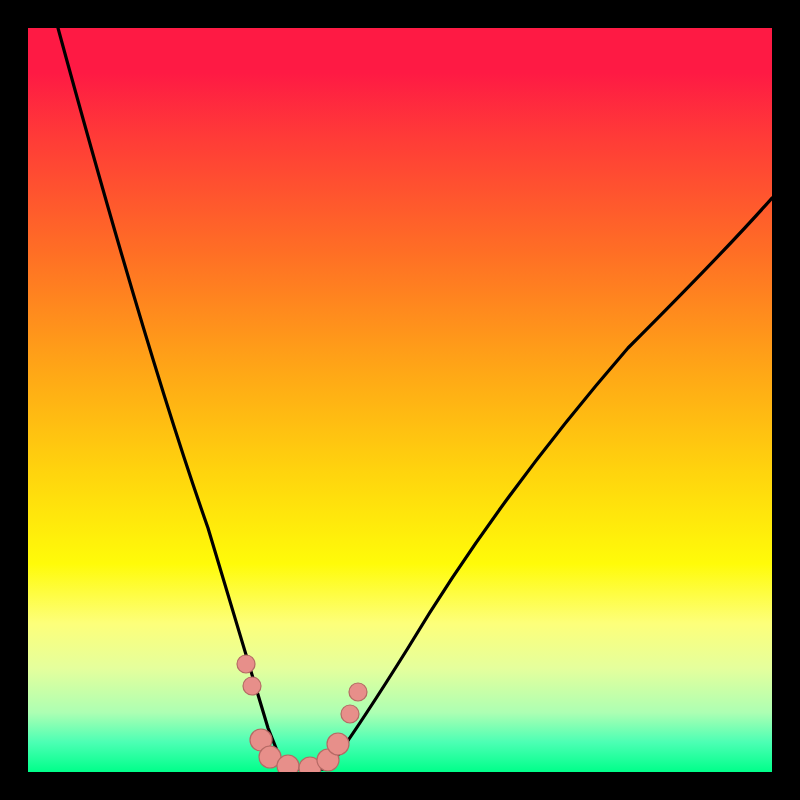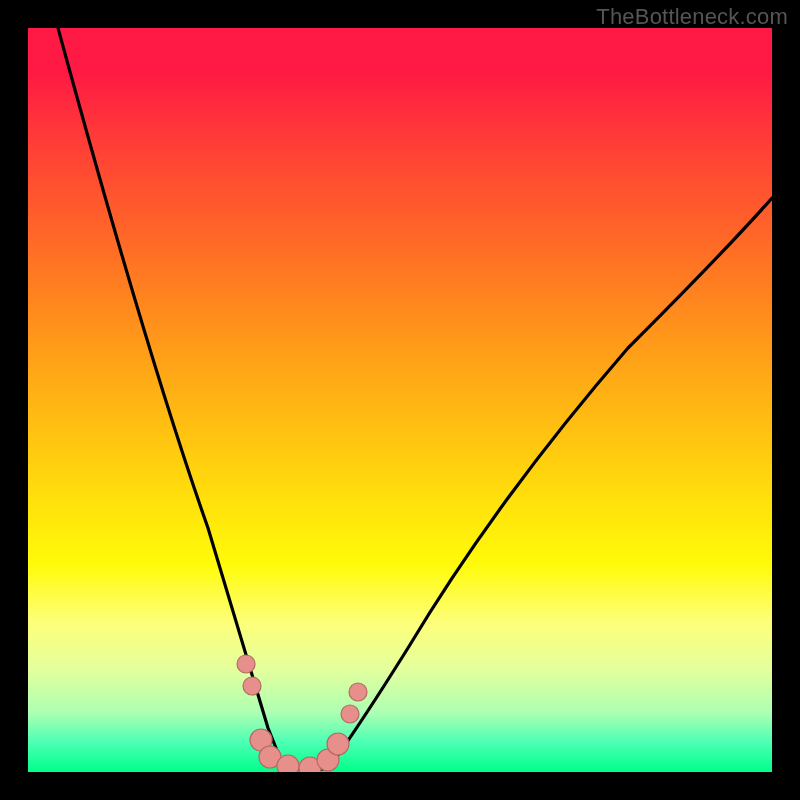--- a/index.html
+++ b/index.html
@@ -56,21 +56,20 @@
     left: 0;
     top: 0;
     width: 744px;
     height: 744px;
   }
 </style>
 </head>
 <body>
 
 <div class="frame">
-  <div class="watermark">TheBottleneck.com</div>
 
   <div class="plot">
     <svg class="curves" viewBox="0 0 744 744" preserveAspectRatio="none">
       <path d="M 30 0
                Q 120 330 180 500
                Q 210 600 240 700
                L 248 720
                L 255 740" fill="none" stroke="#000" stroke-width="3.2" stroke-linecap="round"></path>
       <path d="M 255 740
                Q 280 742 300 741" fill="none" stroke="#000" stroke-width="3.2" stroke-linecap="round"></path>

